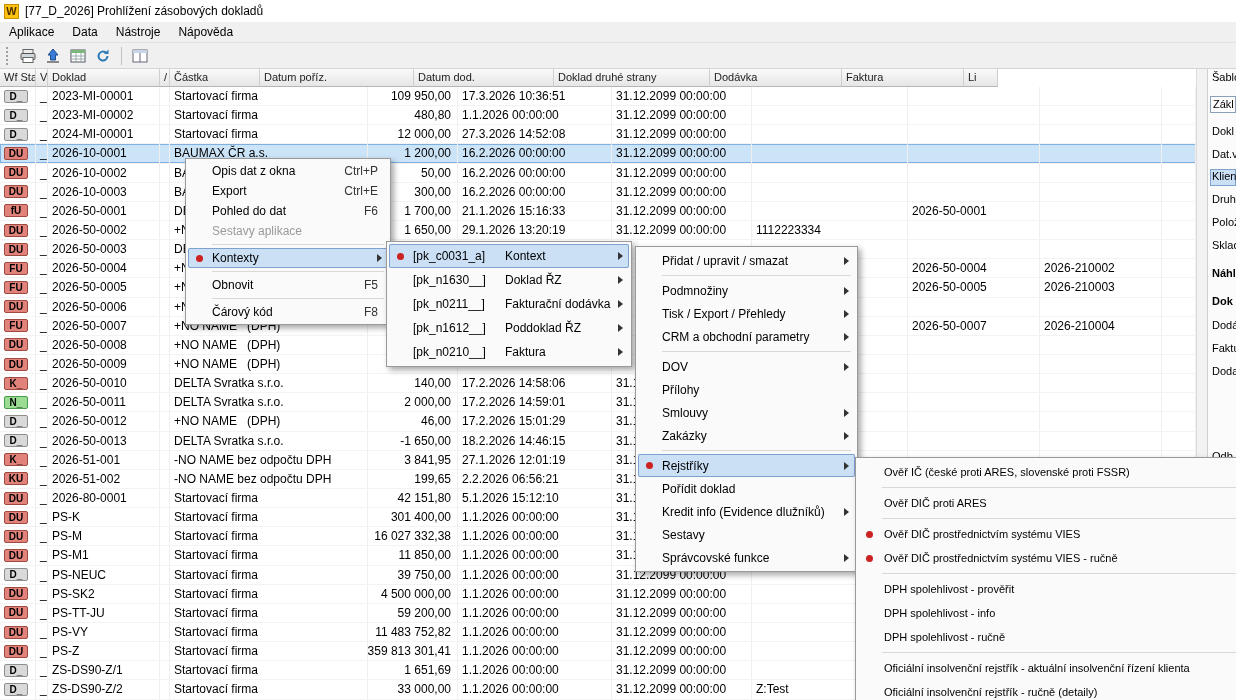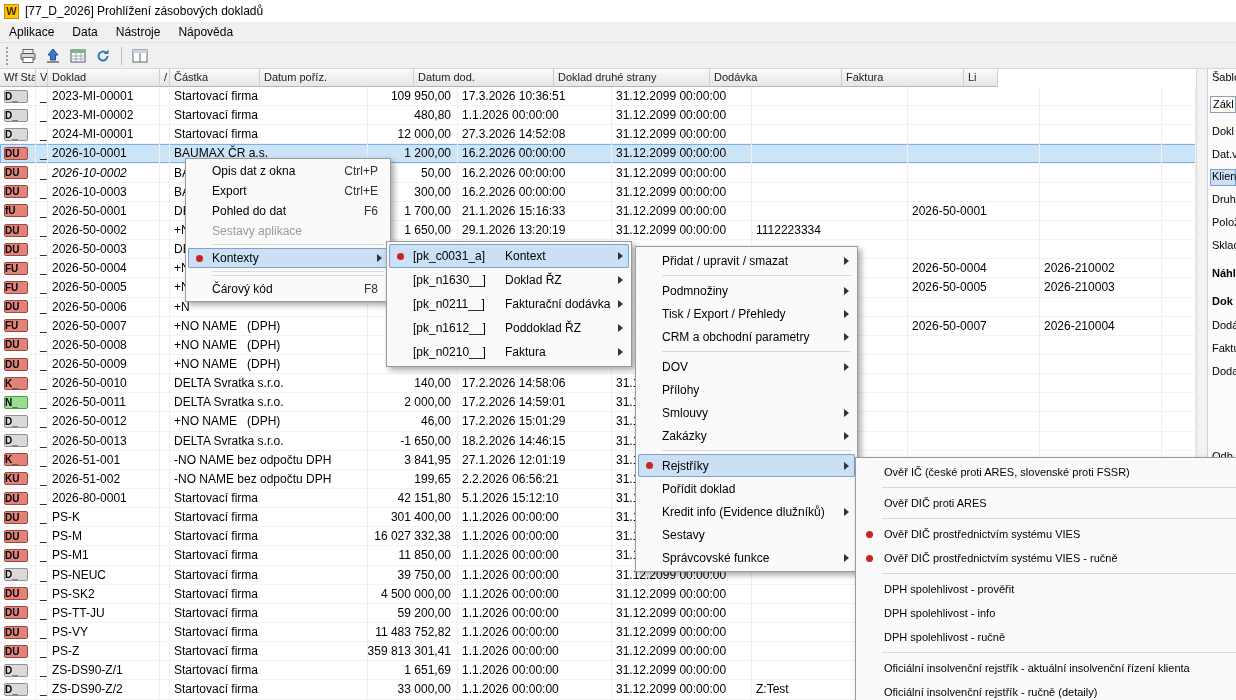--- a/index.html
+++ b/index.html
@@ -19,21 +19,21 @@
   .tbtn{width:22px;height:22px;display:flex;align-items:center;justify-content:center;border:1px solid transparent;border-radius:2px}
   .tsep{width:1px;height:18px;background:#c0c0c0;margin:0 4px}
 
   .grid{position:absolute;left:0;top:69px;width:1196px;height:631px;overflow:hidden;background:#fff}
   .ghead{display:flex;height:18px}
   .ghead .hc{flex:none;background:linear-gradient(#fafafa,#e6e6e6);border-right:1px solid #cfcfcf;border-bottom:1px solid #b5b5b5;padding:2px 4px;font-size:11px;white-space:pre;overflow:hidden;color:#222}
   .grow{display:flex;height:19.15px;border-bottom:1px solid #f3f3f3}
   .grow .c{flex:none;height:100%;display:flex;align-items:center;padding:0 4px;border-right:1px solid #efefef;white-space:pre;overflow:hidden}
   .grow .num{justify-content:flex-end;padding-right:6px}
   .grow.selected{background:var(--selbg);box-shadow:inset 0 0 0 1px #7fb0e0}
-  .badge{min-width:24px;height:13px;line-height:12px;text-align:left;font-size:10px;font-weight:bold;border-radius:2px;border:1px solid;display:inline-block}
+  .badge{min-width:24px;height:13px;line-height:12px;text-align:center;font-size:10px;font-weight:bold;border-radius:2px;border:1px solid;display:inline-block}
 
   .scrollstrip{position:absolute;left:1196px;top:69px;width:11px;height:631px;background:#f2f2f2;border-left:1px solid #dcdcdc}
 
   .sidepanel{position:absolute;left:1207px;top:69px;width:29px;height:631px;background:#fbfbfb;border-left:1px solid #cfcfcf;overflow:hidden}
   .sp-item{position:absolute;left:2px;width:44px;height:17px;font-size:11px;white-space:pre;overflow:hidden;padding:1px 2px}
   .sp-item.boxed{border:1px solid #8aa0b8;background:#fdfdfd;width:26px}
   .sp-item.highlight{background:var(--mhl);box-shadow:inset 0 0 0 1px var(--mhlb);width:26px}
   .sp-item.bold{font-weight:bold}
 
   .menu{position:absolute;background:#fafafa;border:1px solid #9a9a9a;box-shadow:3px 3px 6px rgba(0,0,0,.35);padding:2px}
@@ -173,21 +173,21 @@
         <div class="c" style="width: 154px;">16.2.2026 00:00:00</div>
         <div class="c" style="width: 140px;">31.12.2099 00:00:00</div>
         <div class="c" style="width: 156px;"></div>
         <div class="c" style="width: 132px;"></div>
         <div class="c" style="width: 122px;"></div>
         <div class="c" style="width: 34px;"></div>
       </div>
       <div class="grow">
         <div class="c" style="width: 36px;"><span class="badge" style="background: rgb(225, 131, 123); border-color: rgb(158, 74, 64);">DU</span></div>
         <div class="c" style="width: 12px;">_</div>
-        <div class="c" style="width: 112px; font-style: italic;">2026-10-0002</div>
+        <div class="c" style="width: 112px;">2026-10-0002</div>
         <div class="c" style="width: 10px;"></div>
         <div class="c" style="width: 198px;">BA</div>
         <div class="c num" style="width: 90px;">50,00</div>
         <div class="c" style="width: 154px;">16.2.2026 00:00:00</div>
         <div class="c" style="width: 140px;">31.12.2099 00:00:00</div>
         <div class="c" style="width: 156px;"></div>
         <div class="c" style="width: 132px;"></div>
         <div class="c" style="width: 122px;"></div>
         <div class="c" style="width: 34px;"></div>
       </div>
@@ -589,20 +589,21 @@
       <div class="sp-item" style="top: 412px;">Dl Po</div>
     </div>
   <div class="menu" id="menu-main">
       <div class="mi"><span class="lbl">Opis dat z okna</span><span class="sc">Ctrl+P</span></div>
       <div class="mi"><span class="lbl">Export</span><span class="sc">Ctrl+E</span></div>
       <div class="mi"><span class="lbl">Pohled do dat</span><span class="sc">F6</span></div>
       <div class="mi dis"><span class="lbl">Sestavy aplikace</span></div>
       <div class="msep"></div>
       <div class="mi hl"><span class="dot"></span><span class="lbl">Kontexty</span><span class="arrow"></span></div>
       <div class="msep"></div>
+      <div class="mi"><span class="lbl">Obnovit</span><span class="sc">F5</span></div>
       <div class="msep"></div>
       <div class="mi"><span class="lbl">Čárový kód</span><span class="sc">F8</span></div>
     </div>
   <div class="menu" id="menu-kontexty">
       <div class="mi hl"><span class="dot"></span><span class="code">[pk_c0031_a]</span><span class="lbl">Kontext</span><span class="arrow"></span></div>
       <div class="mi"><span class="code">[pk_n1630__]</span><span class="lbl">Doklad ŘZ</span><span class="arrow"></span></div>
       <div class="mi"><span class="code">[pk_n0211__]</span><span class="lbl">Fakturační dodávka</span><span class="arrow"></span></div>
       <div class="mi"><span class="code">[pk_n1612__]</span><span class="lbl">Poddoklad ŘZ</span><span class="arrow"></span></div>
       <div class="mi"><span class="code">[pk_n0210__]</span><span class="lbl">Faktura</span><span class="arrow"></span></div>
     </div>

